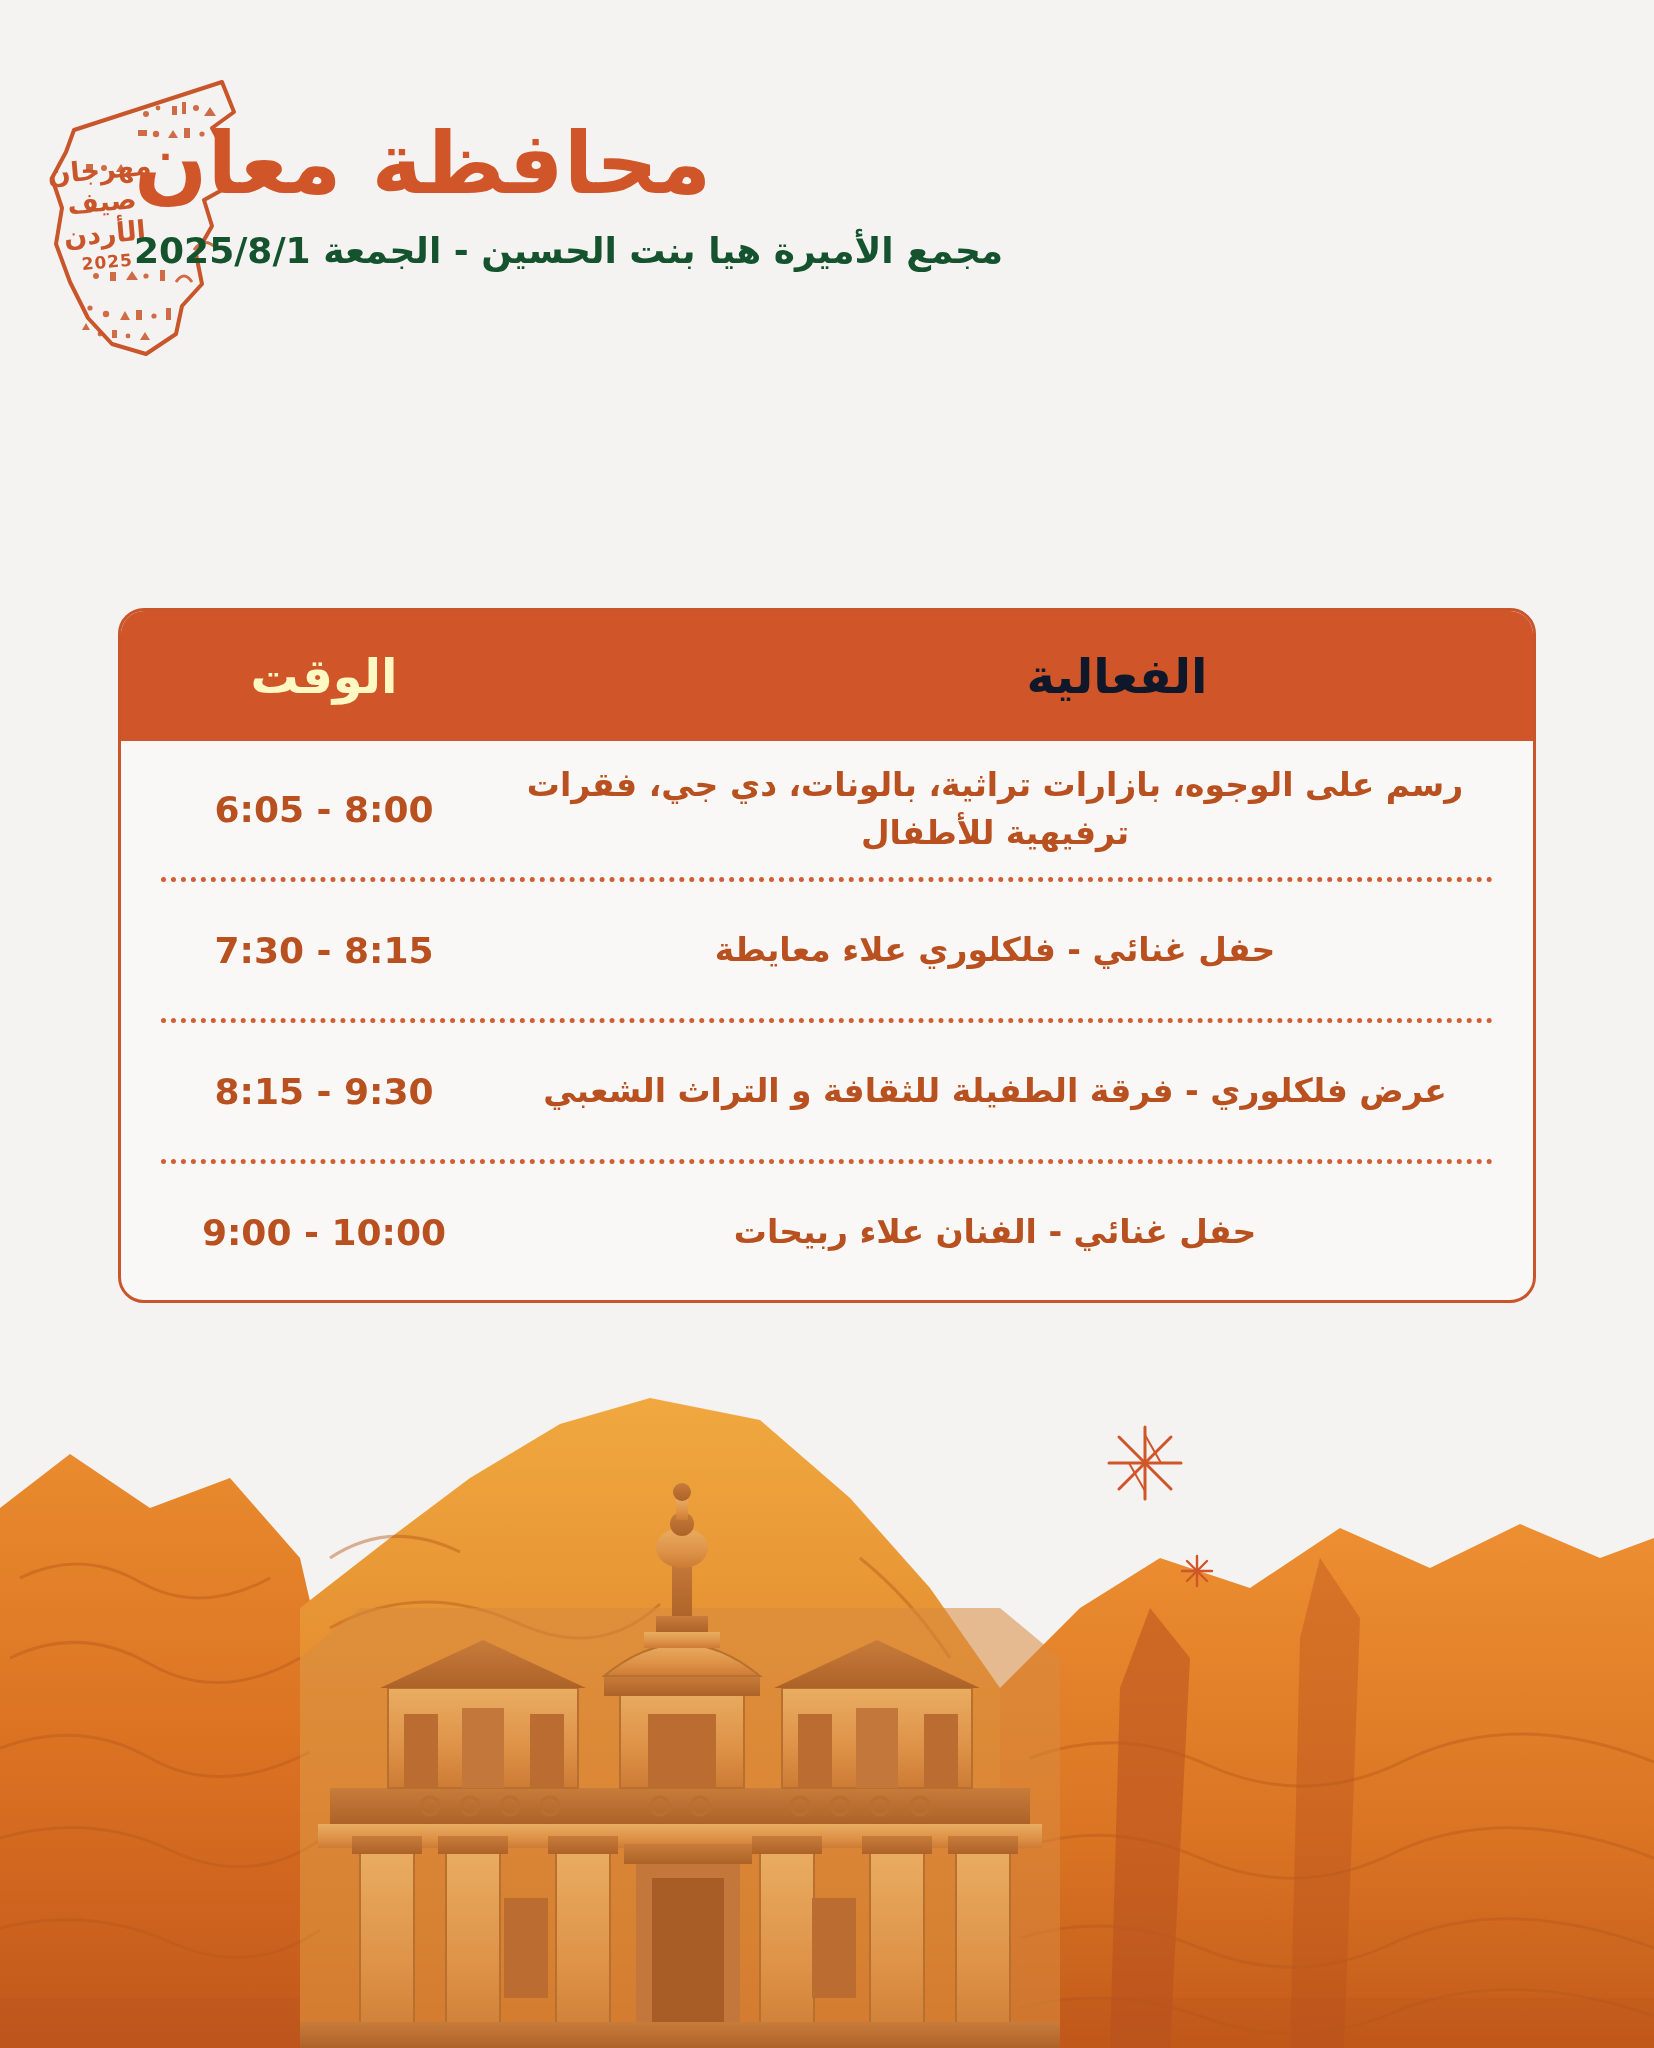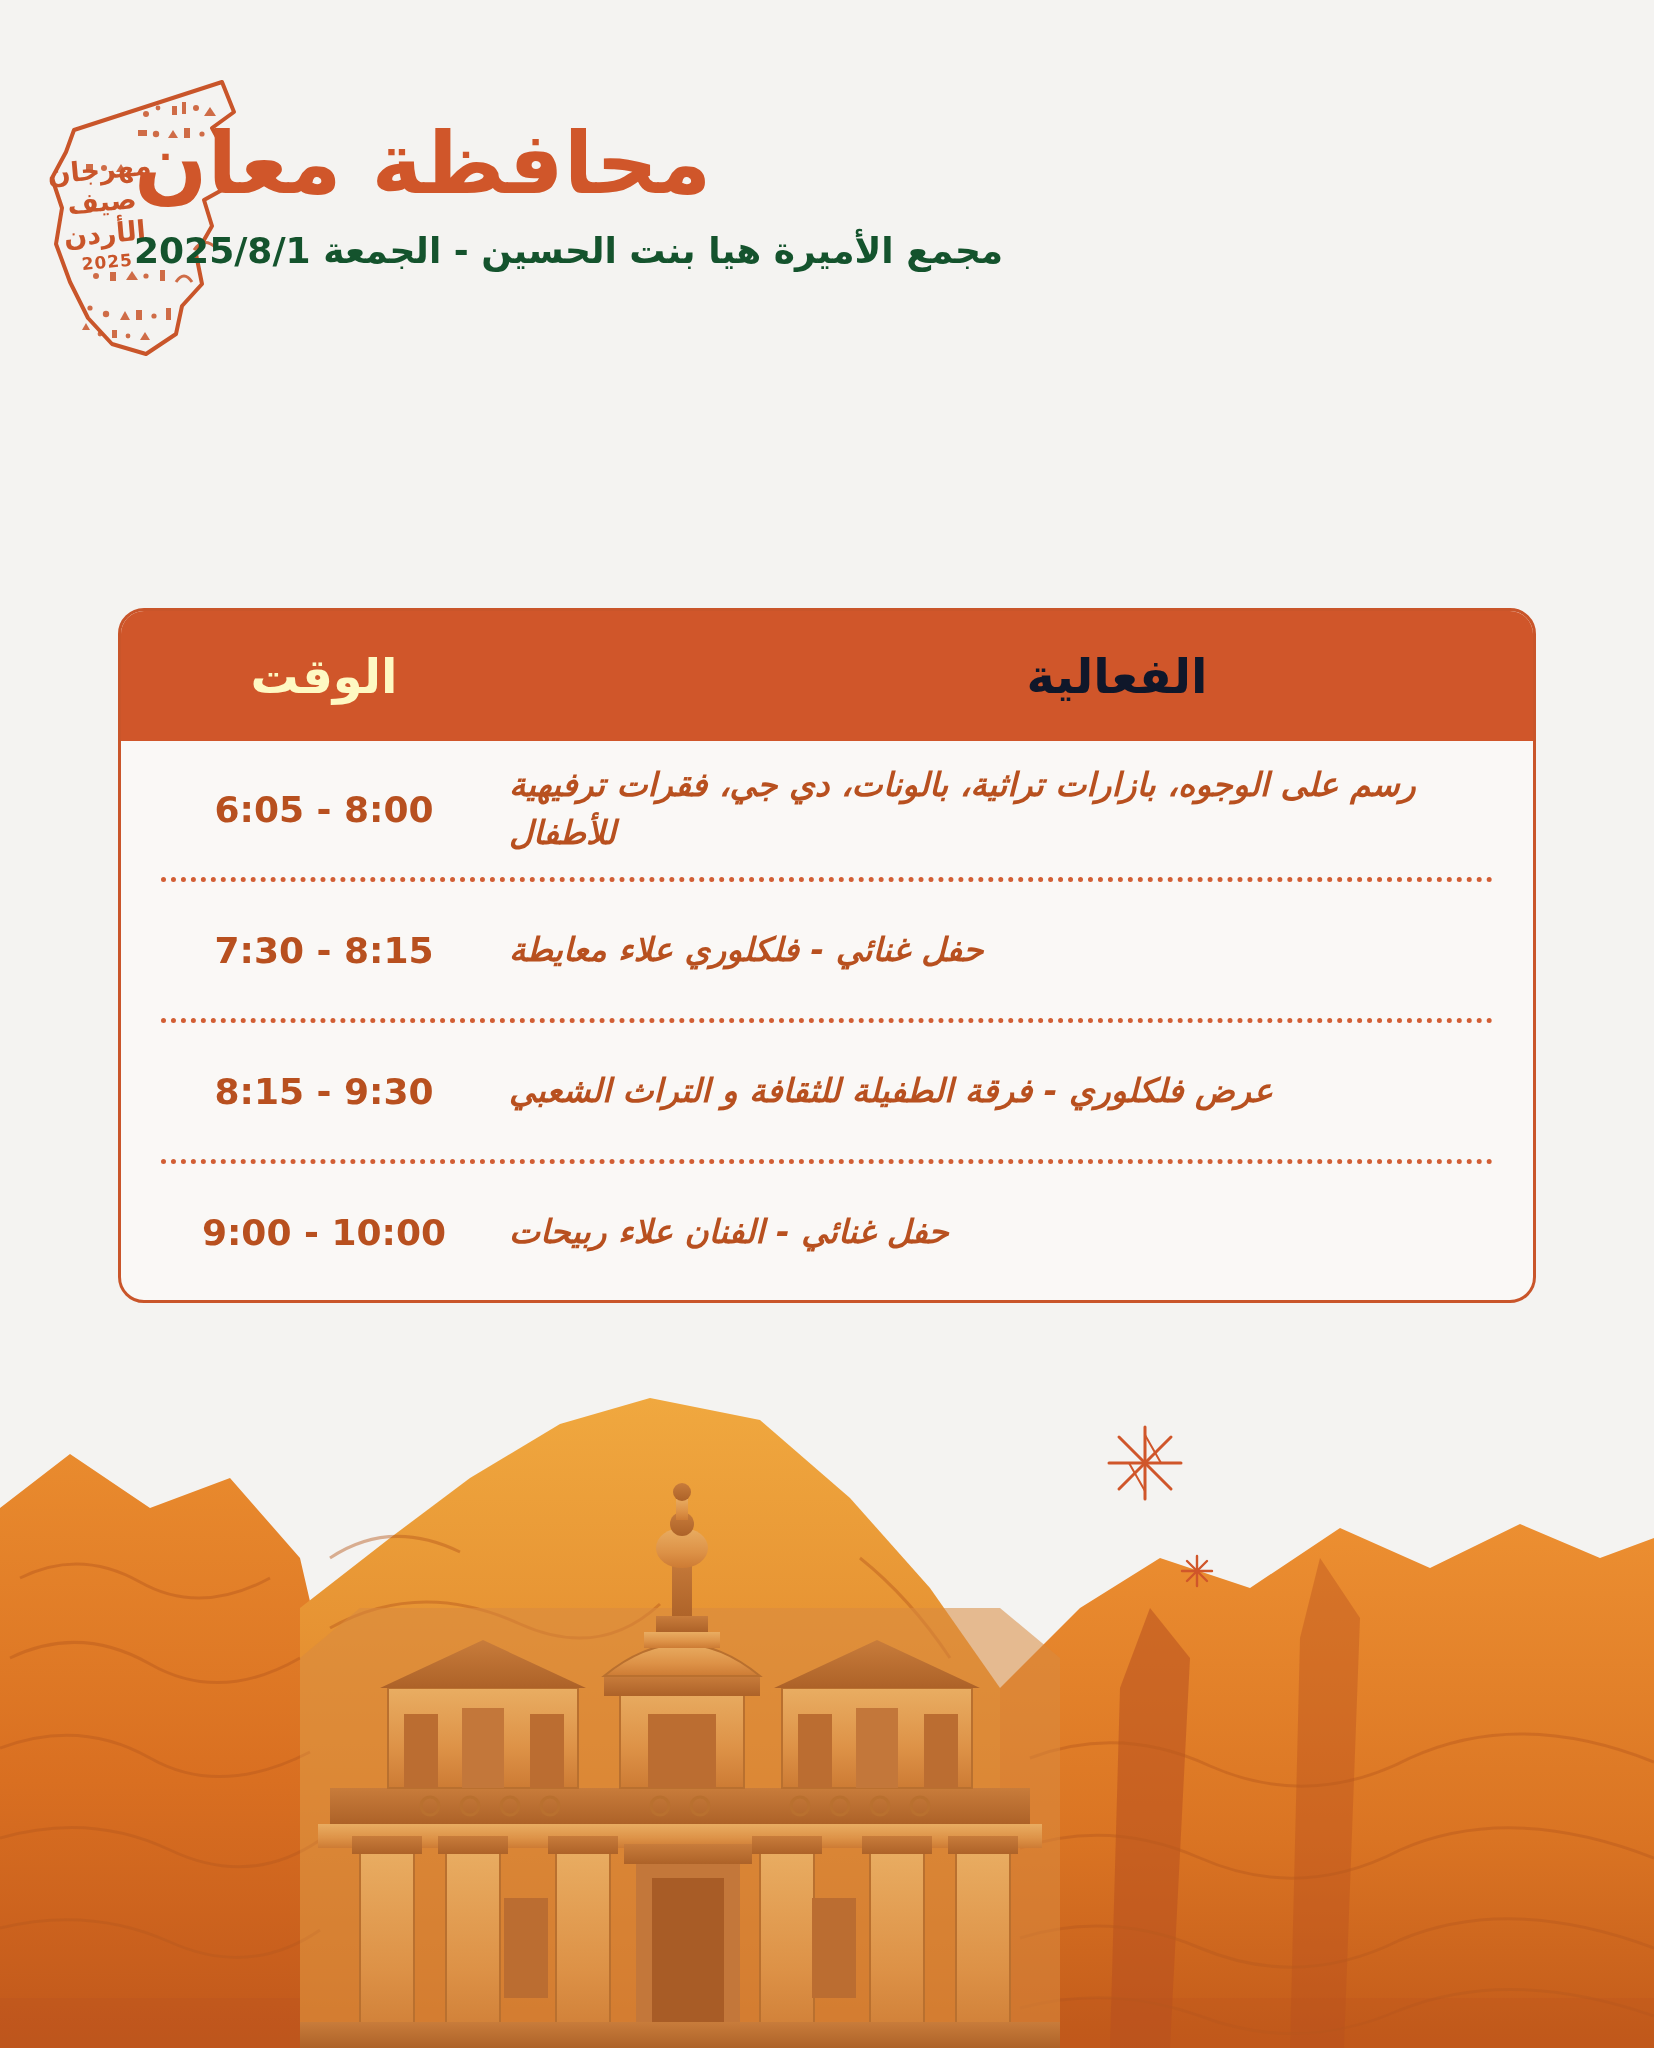--- a/index.html
+++ b/index.html
@@ -117,28 +117,27 @@
   .row .time {
     width: 330px;
     text-align: center;
     color: #b8501f;
     font-size: 36px;
     font-weight: bold;
     direction: ltr;
   }
   .row .event {
     flex: 1;
-    text-align: left;
+    text-align: center;
     color: #b8501f;
     font-size: 33px;
     font-weight: bold;
     line-height: 1.45;
     padding-right: 14px;
     padding-left: 20px;
-    font-style: italic;
   }
   .dotted {
     height: 0;
     border-bottom: 5px dotted #d0562a;
     margin: 0 2px;
     opacity: .95;
   }
 
   
   .art {

